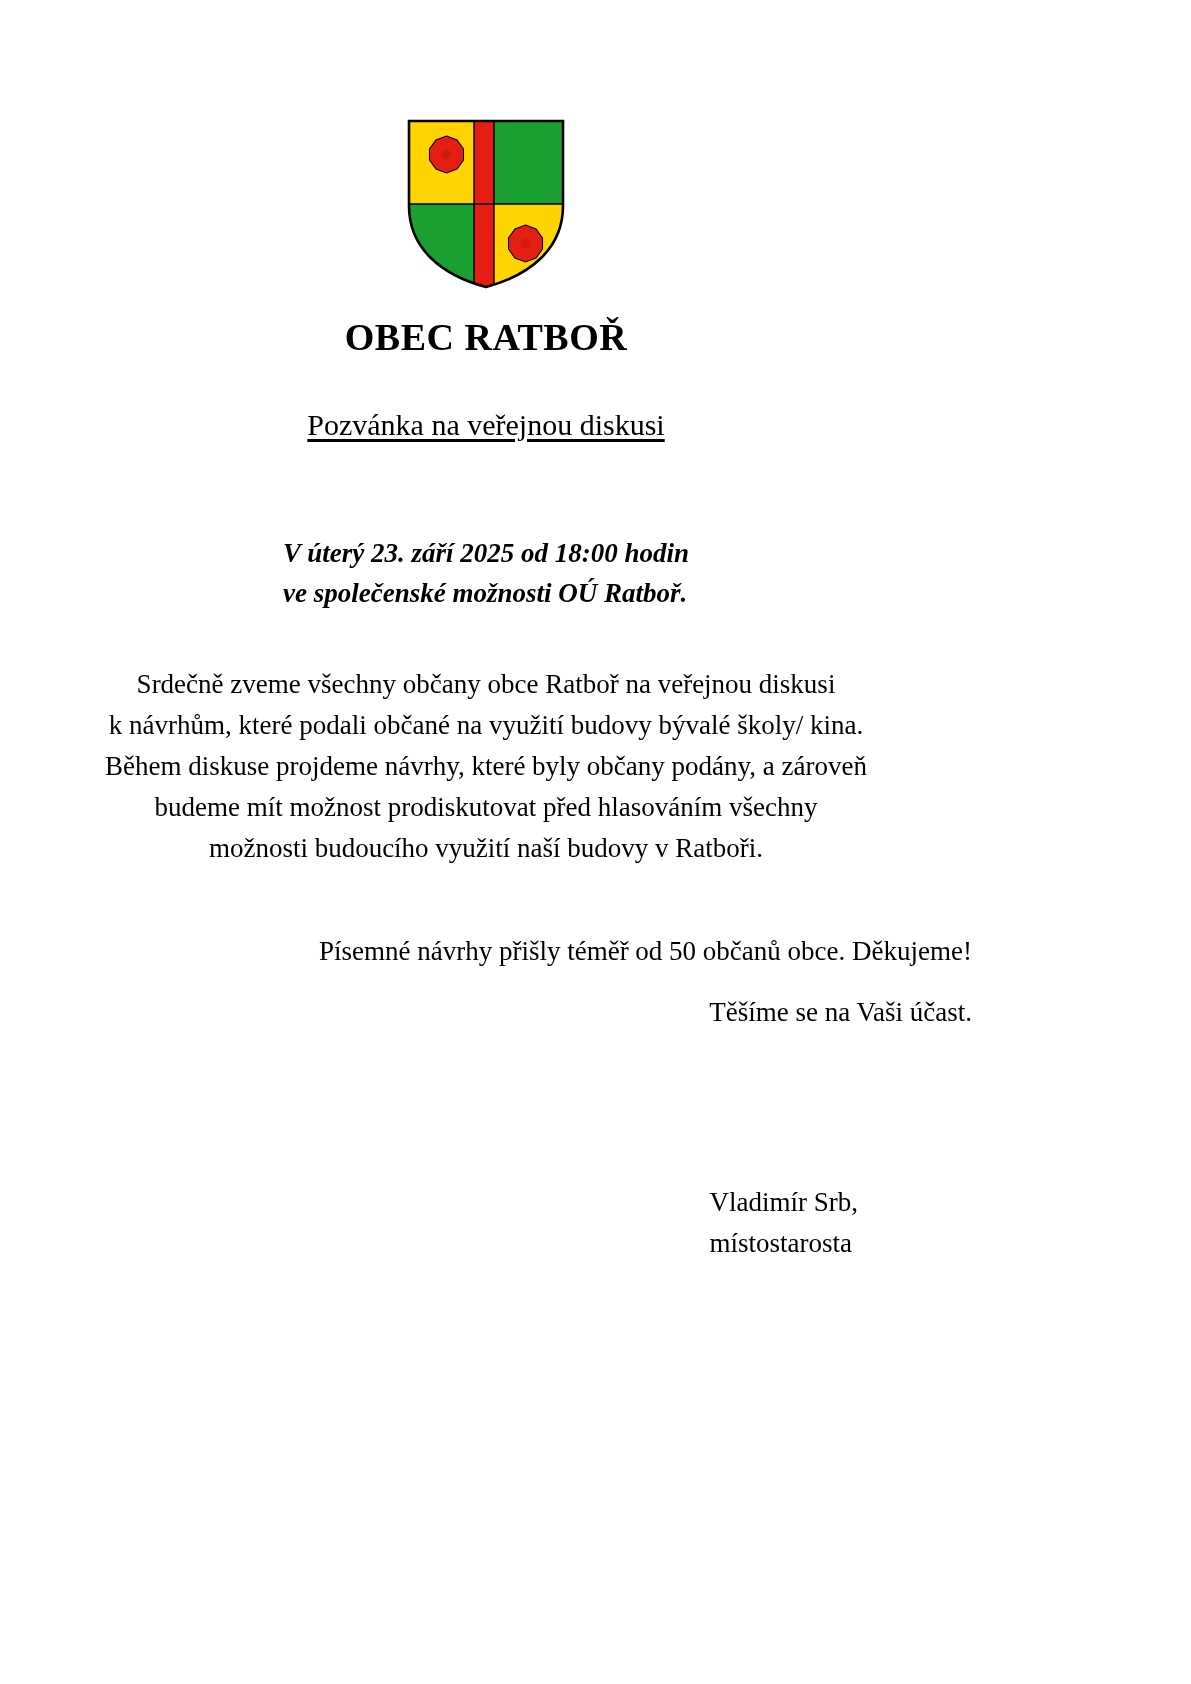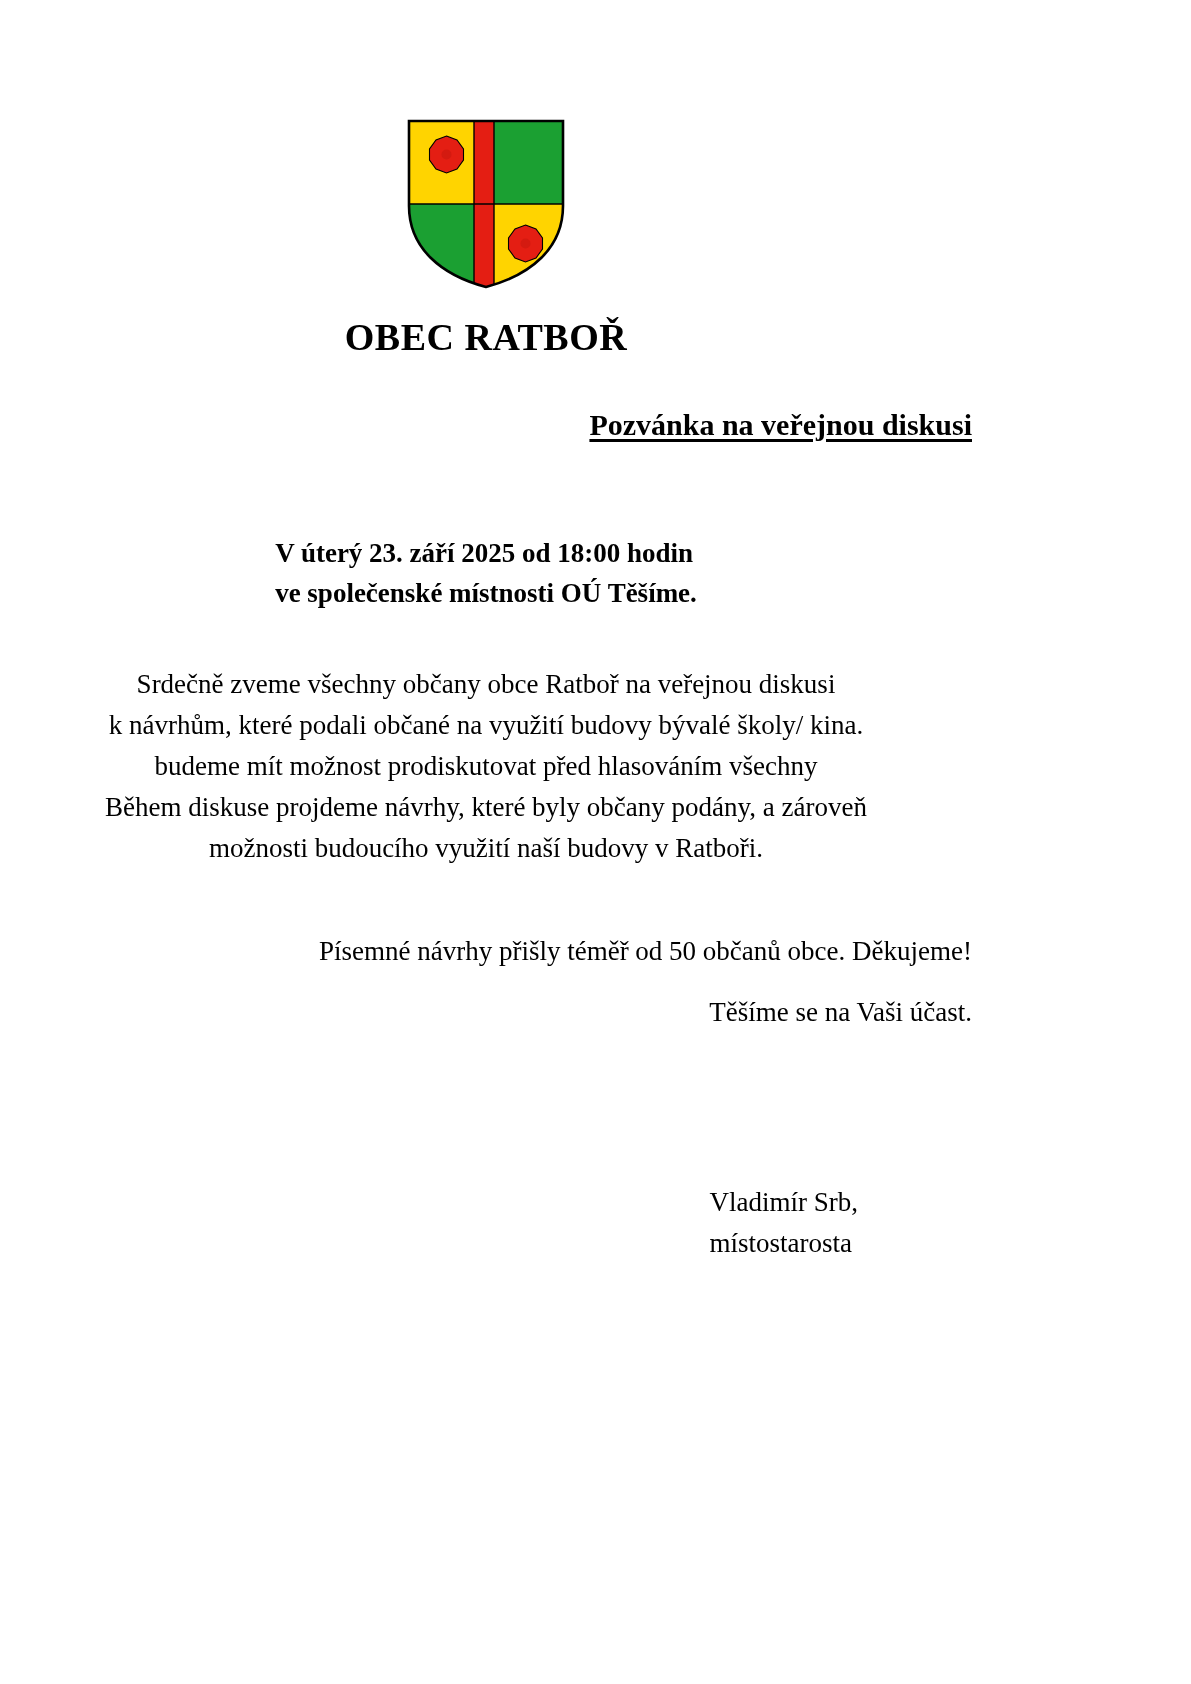--- a/index.html
+++ b/index.html
@@ -47,24 +47,23 @@
     line-height: 1.15;
   }
 
   
   .headings {
     text-align: center;
     margin-top: 44px;
   }
   .heading-line {
     font-size: 30px;
-    font-weight: bold;
+    font-weight: normal;
     line-height: 1.42;
     display: block;
-    text-align: right;
   }
   .heading-line span.u {
     text-decoration: underline;
     text-underline-offset: 4px;
     text-decoration-thickness: 2.5px;
   }
 
   
   .when-block {
     margin-top: 88px;
@@ -72,20 +71,21 @@
     justify-content: center;
   }
   .when-inner {
     text-align: left;
   }
   .when-line {
     font-size: 27px;
     font-weight: bold;
     line-height: 1.48;
     white-space: nowrap;
+    font-style: italic;
   }
 
   
   .body-block {
     margin-top: 50px;
     text-align: center;
   }
   .body-line {
     font-size: 27px;
     font-weight: normal;
@@ -164,29 +164,29 @@
 
   <div class="headings">
     <div class="heading-line">
       <span class="u">Pozvánka na veřejnou diskusi</span>
     </div>
   </div>
 
   <div class="when-block">
     <div class="when-inner">
       <div class="when-line">V úterý 23. září 2025 od 18:00 hodin</div>
-      <div class="when-line">ve společenské místnosti OÚ Těšíme.</div>
+      <div class="when-line">ve společenské možnosti OÚ Ratboř.</div>
     </div>
   </div>
 
   <div class="body-block">
     <div class="body-line">Srdečně zveme všechny občany obce Ratboř na veřejnou diskusi</div>
     <div class="body-line">k návrhům, které podali občané na využití budovy bývalé školy/ kina.</div>
+    <div class="body-line">Během diskuse projdeme návrhy, které byly občany podány, a zároveň</div>
     <div class="body-line">budeme mít možnost prodiskutovat před hlasováním všechny</div>
-    <div class="body-line">Během diskuse projdeme návrhy, které byly občany podány, a zároveň</div>
     <div class="body-line">možnosti budoucího využití naší budovy v Ratboři.</div>
   </div>
 
   <div class="note note-thanks">Písemné návrhy přišly téměř od 50 občanů obce. Děkujeme!</div>
   <div class="note note-see">Těšíme se na Vaši účast.</div>
 
   <div class="signature">
     <div class="sig-inner">
       <div class="sig-line">Vladimír Srb,</div>
       <div class="sig-line">místostarosta</div>

